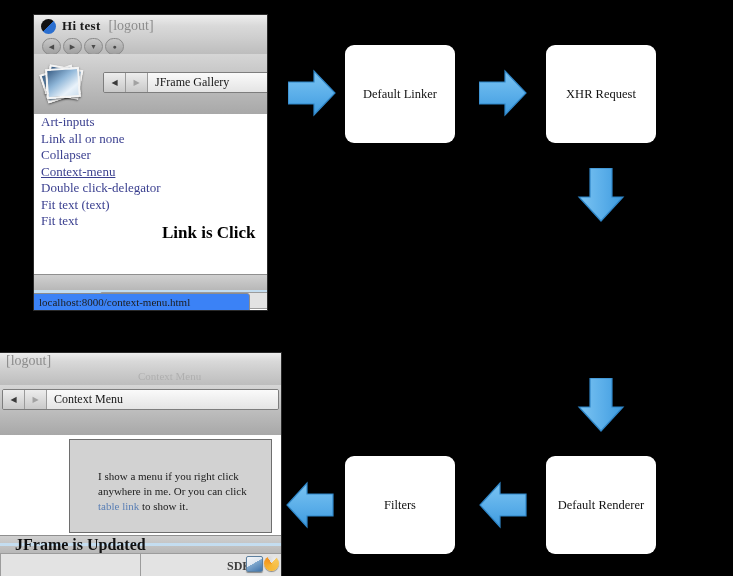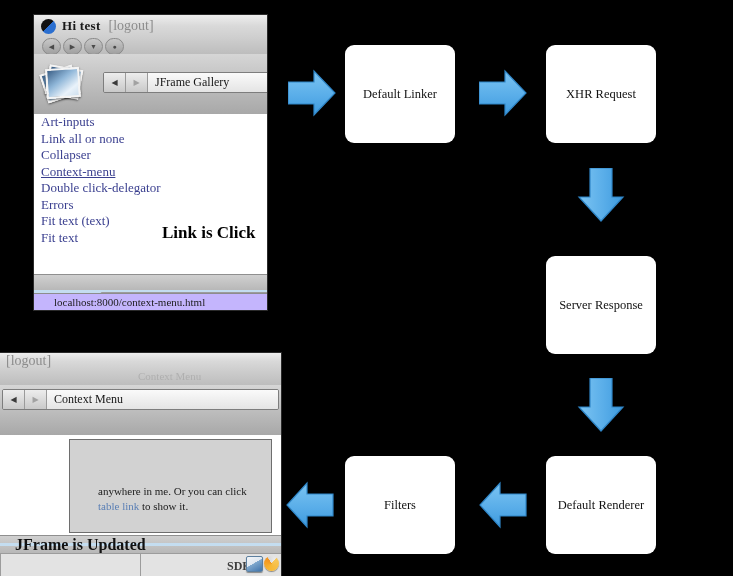--- a/index.html
+++ b/index.html
@@ -91,22 +91,22 @@
 
   
   .footband{
     position:absolute;left:0;right:0;
     background:linear-gradient(to bottom,#d0d0d0,#b6b6b6);
     border-top:1px solid #8f8f8f;
   }
   .bluestrip{position:absolute;left:0;right:0;background:#c4ddf0;}
   .statustip{
     position:absolute;height:16px;display:flex;align-items:center;
-    padding:0 20px;font-size:11px;color:#1c1c1c;white-space:nowrap;
-    background:#c4b5fd;border:1px solid #8d8d8d;border-radius:0 3px 0 0;
+    padding:0 5px;font-size:11px;color:#1c1c1c;white-space:nowrap;
+    background:#3b82f6;border:1px solid #8d8d8d;border-radius:0 3px 0 0;
   }
   .inputish{
     position:absolute;background:#e3e3e3;border:1px solid #9c9c9c;border-radius:2px;
   }
 
   
   .ghosttitle{
     position:absolute;font-size:11px;color:#9d9d9d;white-space:nowrap;
     opacity:.55;
   }
@@ -175,21 +175,20 @@
       </div>
     </div>
 
     <div class="pagebody" style="top:99px;height:160px;">
       <div class="linklist">
         <a>Art-inputs</a>
         <a>Link all or none</a>
         <a>Collapser</a>
         <a class="cur">Context-menu</a>
         <a>Double click-delegator</a>
-        <a>Errors</a>
         <a>Fit text (text)</a>
         <a>Fit text</a>
       </div>
       <div class="bigmsg" style="left:128px;top:109px;">Link is Click</div>
     </div>
 
     <div class="footband" style="top:259px;height:16px;"></div>
     <div class="bluestrip" style="top:275px;height:19px;"></div>
     <div class="inputish" style="left:66px;top:277px;width:168px;height:15px;"></div>
     <div class="statustip" style="left:-1px;bottom:-1px;width:205px;">localhost:8000/context-menu.html</div>
@@ -208,20 +207,21 @@
     <div class="toolband" style="top:32px;height:50px;">
       <div class="navbox" style="left:2px;top:4px;right:2px;">
         <span class="navarrow">◀</span>
         <span class="navarrow dim">▶</span>
         <span class="navtitle">Context Menu</span>
       </div>
     </div>
 
     <div class="pagebody" style="top:82px;height:100px;">
       <div class="ctxpanel" style="left:69px;top:4px;width:201px;height:92px;">
+        <p style="left:28px;top:29px;">I show a menu if you right click</p>
         <p style="left:28px;top:44px;">anywhere in me. Or you can click</p>
         <p style="left:28px;top:59px;"><a>table link</a><span> to show it.</span></p>
       </div>
     </div>
 
     <div class="footband" style="top:182px;height:18px;"></div>
     <div class="bluestrip" style="top:190px;height:3px;"></div>
     <div class="updmsg" style="left:15px;top:183px;">JFrame is Updated</div>
 
     <div class="footband" style="top:200px;height:24px;border-top:1px solid #9c9c9c;"></div>
@@ -232,23 +232,20 @@
     <span class="icn-swirl" style="left:264px;top:203px;"></span>
   </div>
 
   <div class="flow">
 
     <div class="fbox" style="left:60px;top:45px;width:110px;height:98px;">
       <span>Default Linker</span>
     </div>
     <div class="fbox" style="left:261px;top:45px;width:110px;height:98px;">
       <span>XHR Request</span>
-    </div>
-    <div class="fbox" style="left:261px;top:256px;width:110px;height:98px;">
-      <span>Server Response</span>
     </div>
     <div class="fbox" style="left:261px;top:456px;width:110px;height:98px;">
       <span>Default Renderer</span>
     </div>
     <div class="fbox" style="left:60px;top:456px;width:110px;height:98px;">
       <span>Filters</span>
     </div>
 
     <svg class="arr" style="left:3px;top:68px;" width="48" height="50" viewBox="0 0 48 50">
       <defs>

